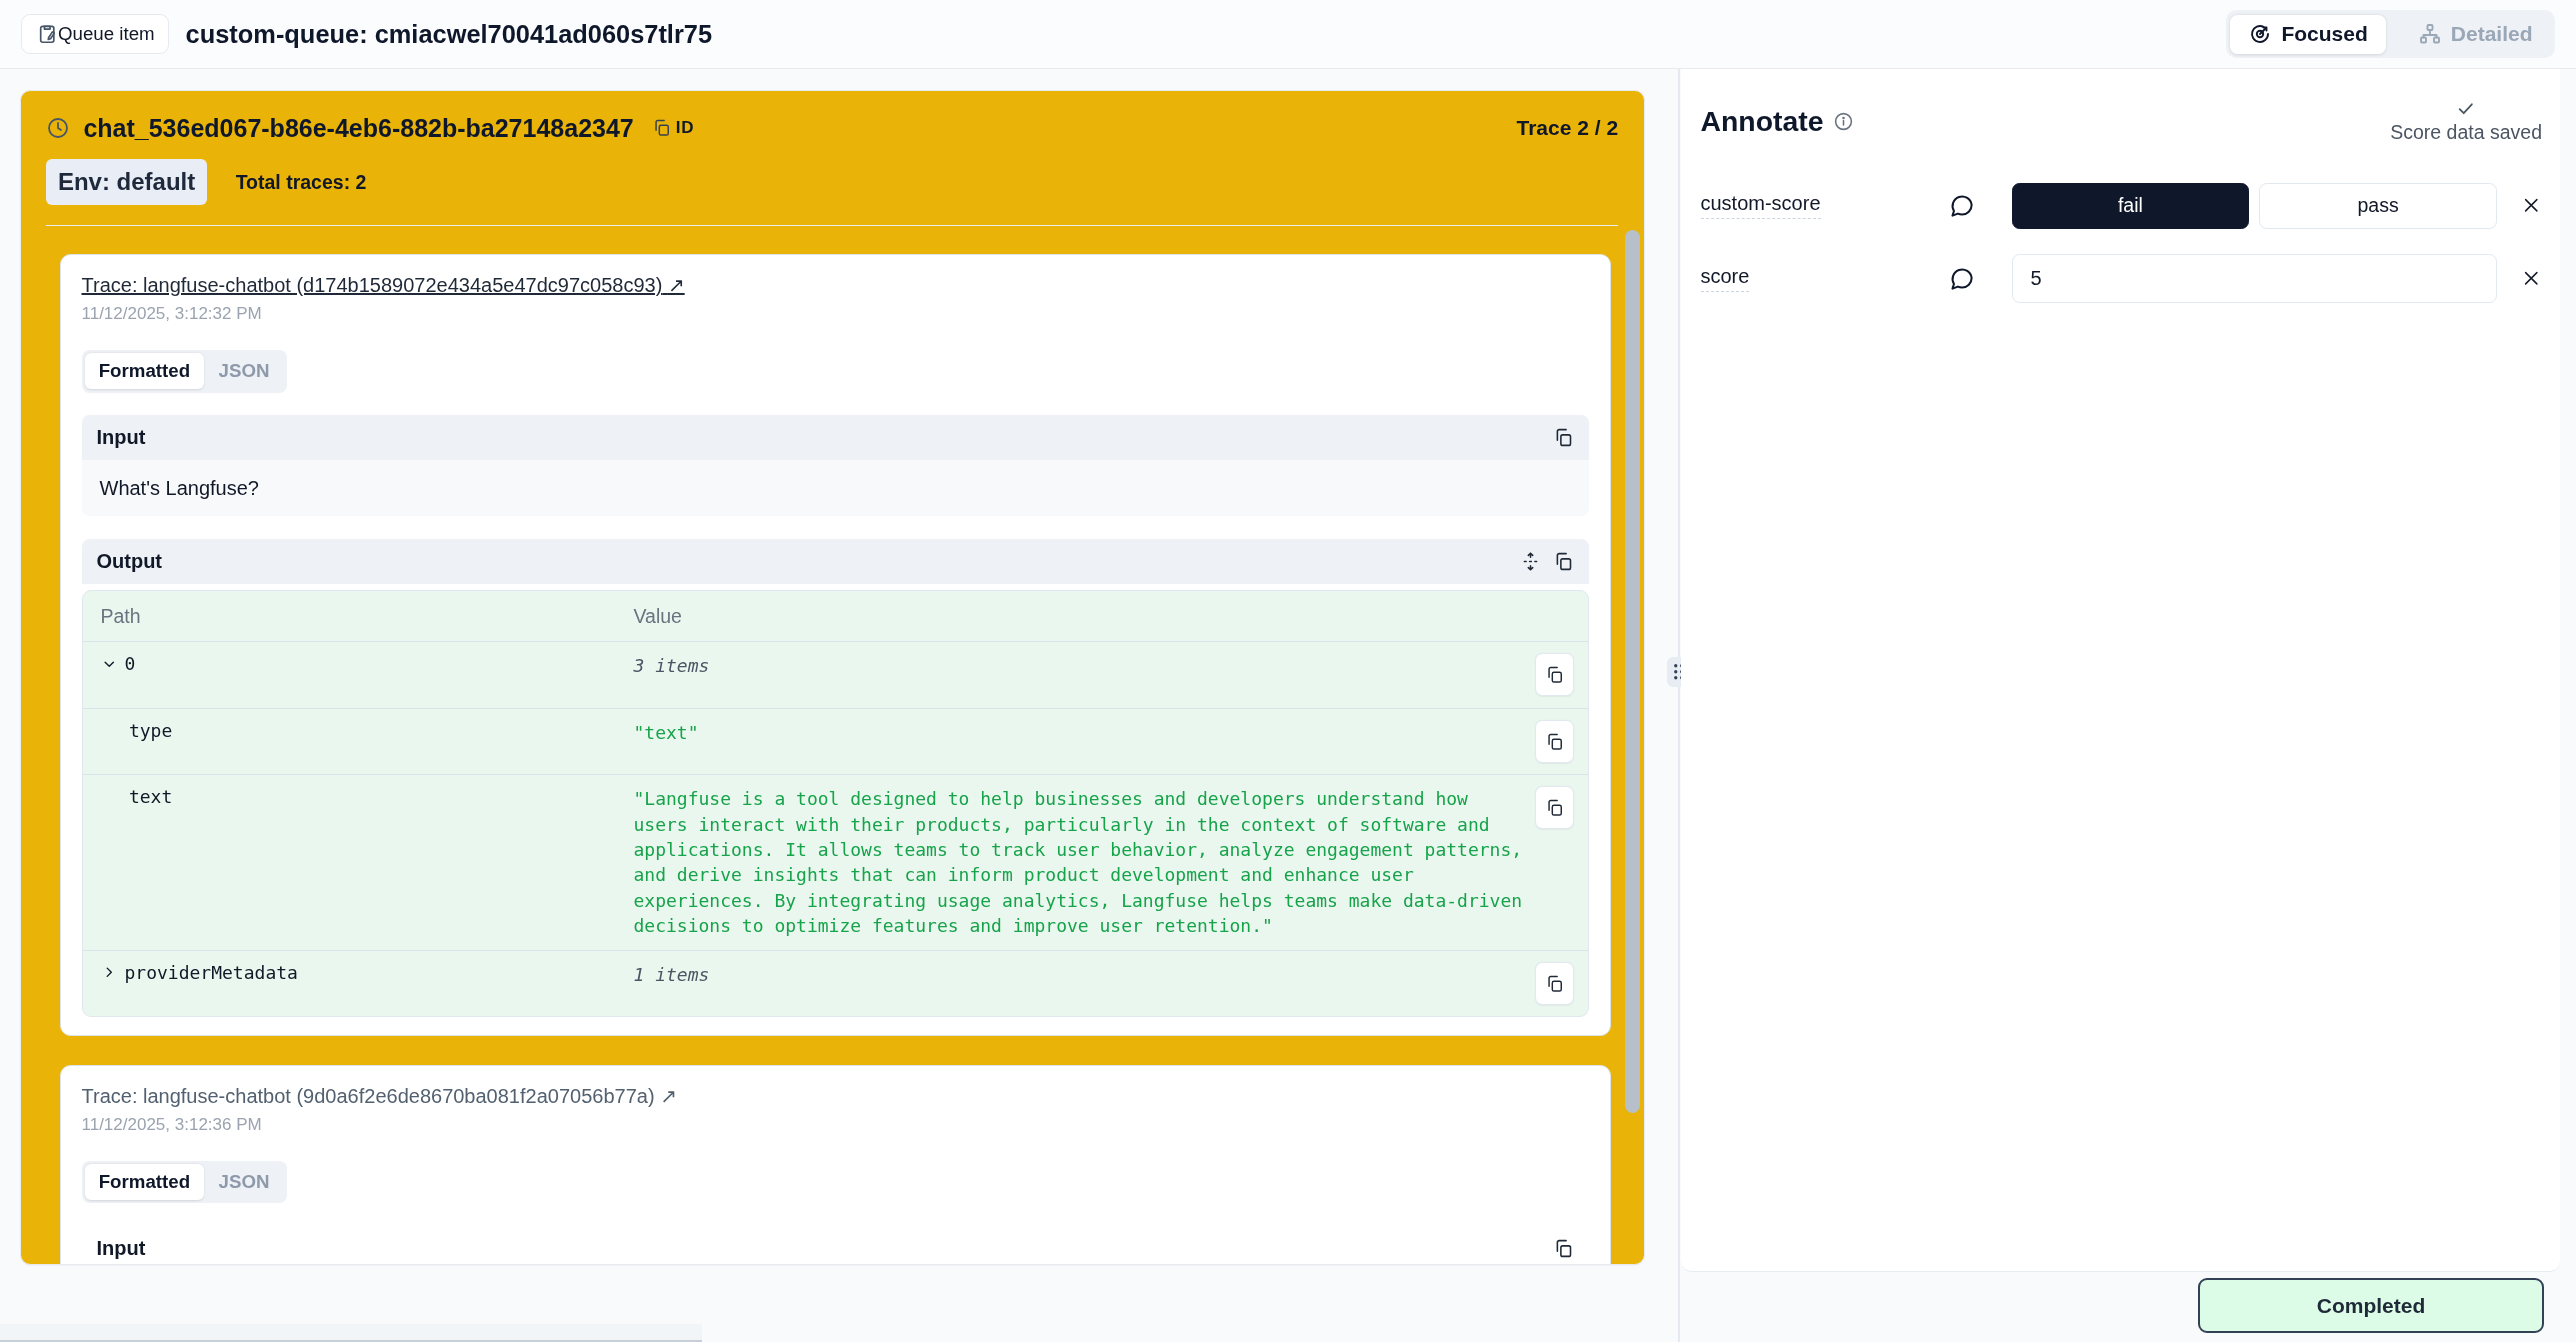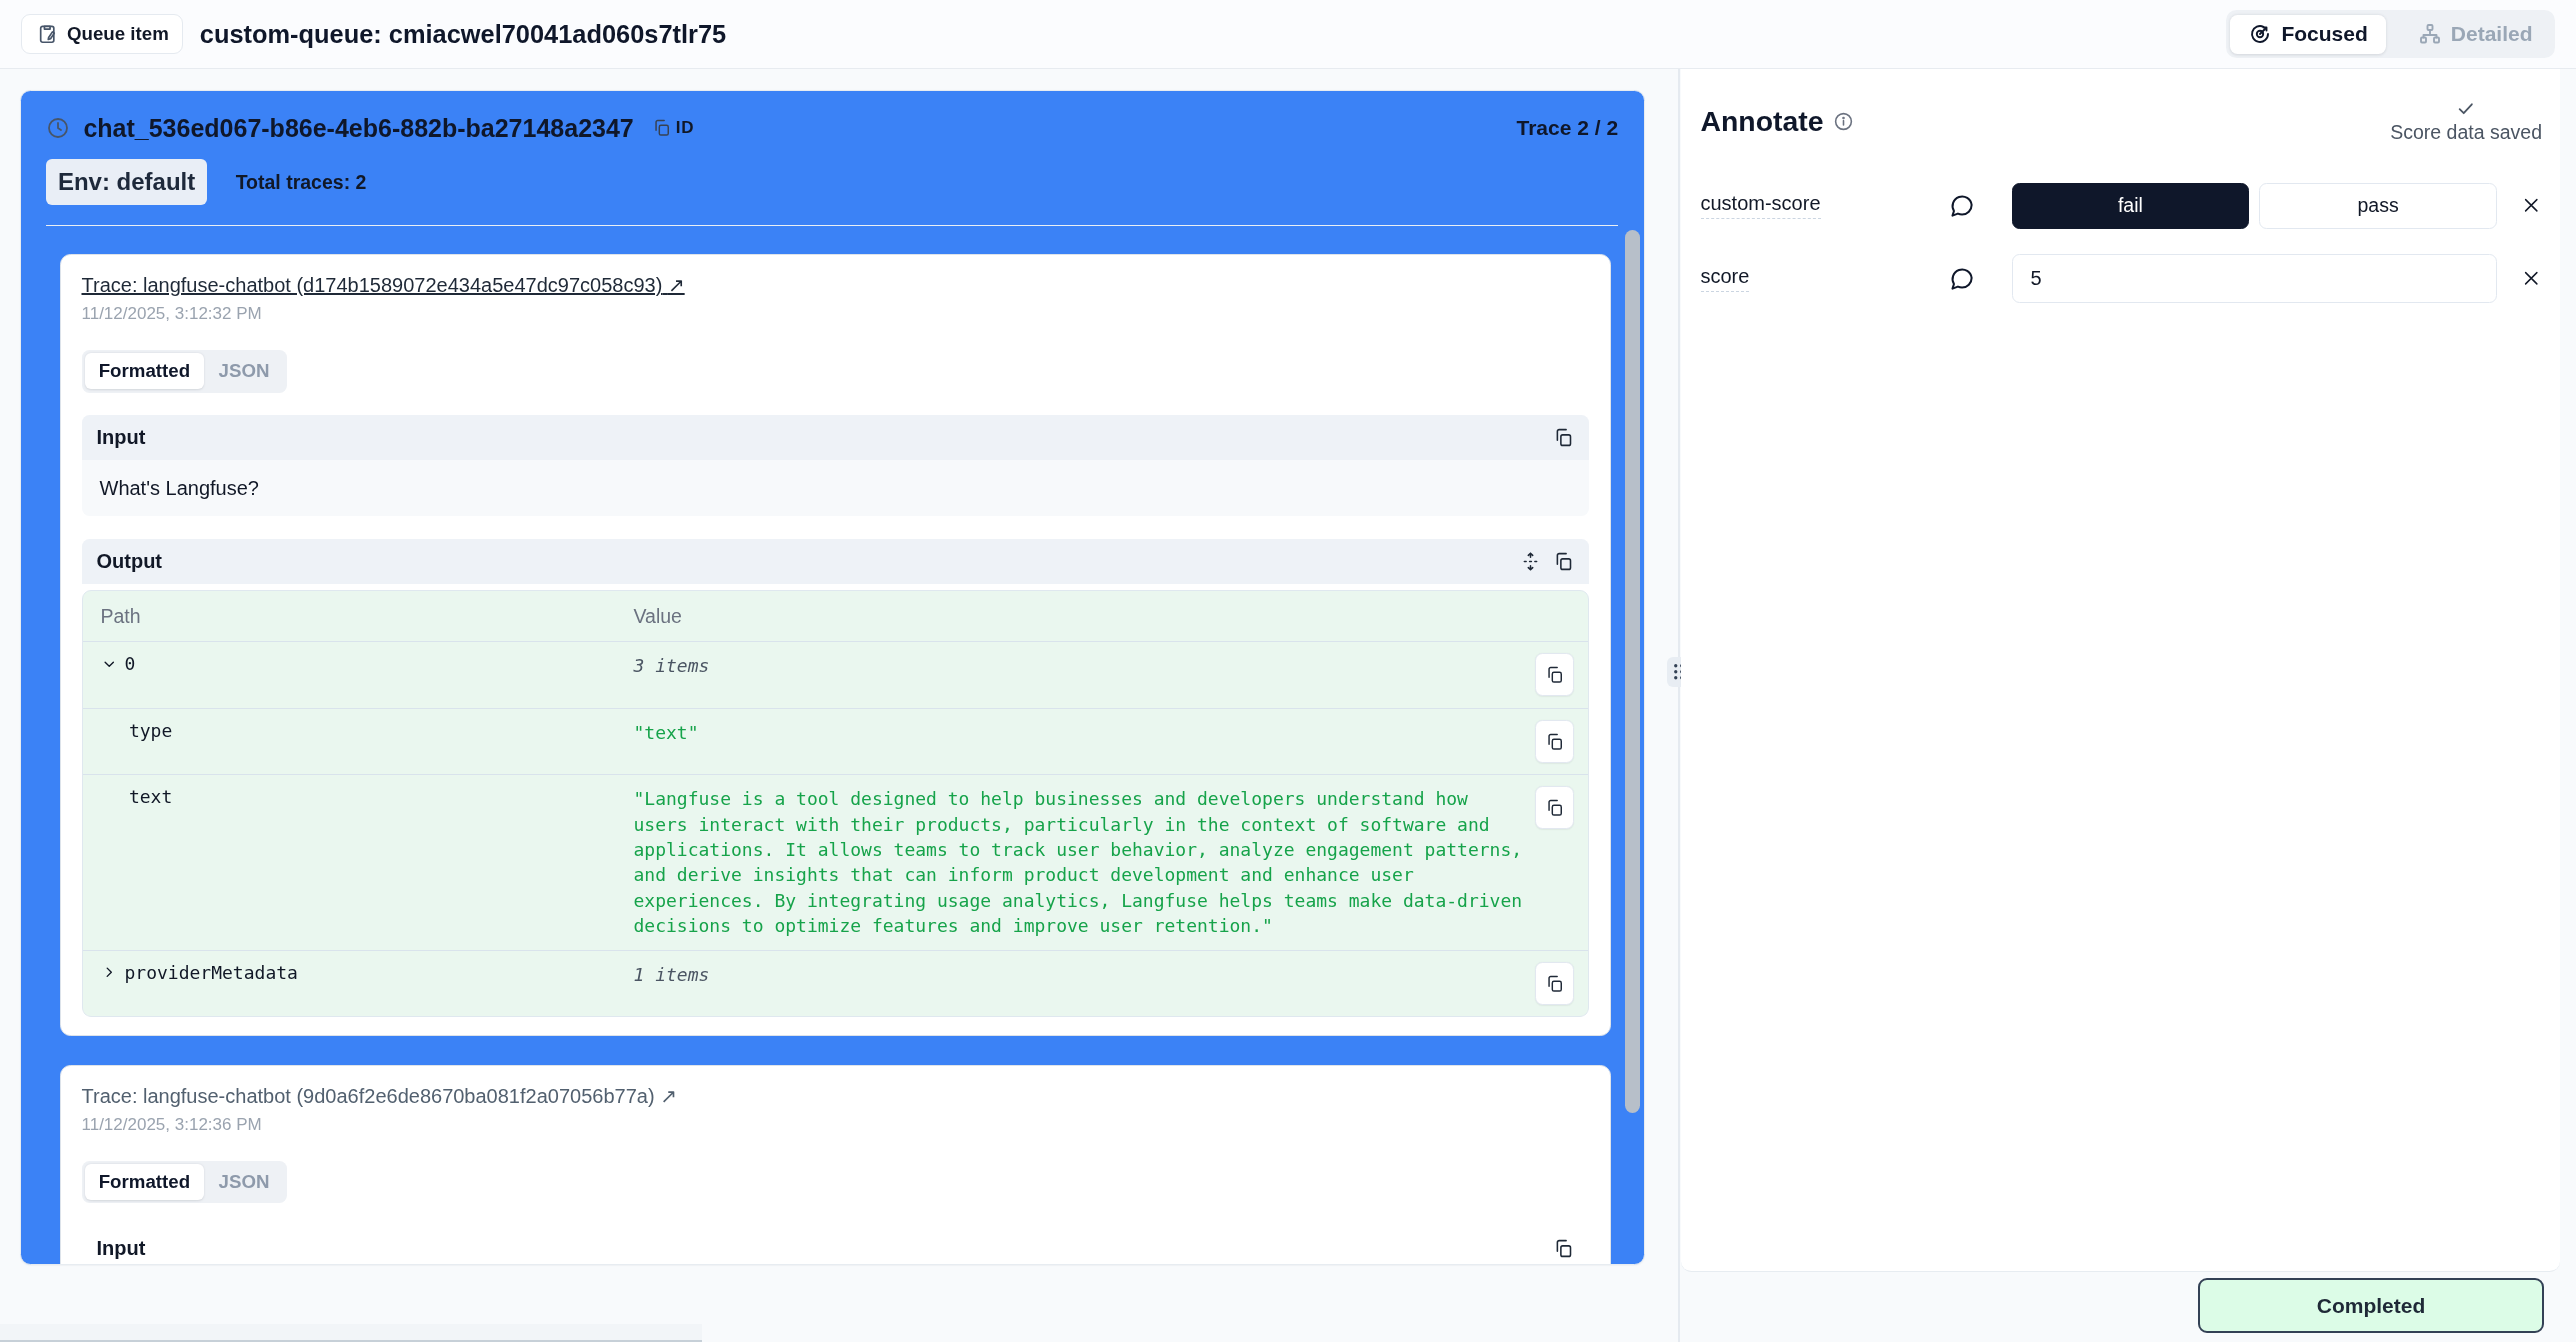--- a/index.html
+++ b/index.html
@@ -11,23 +11,23 @@
   }
   svg { display:block; }
 
   
   .top-header {
     position:absolute; left:0; top:0; width:2576px; height:69px;
     background:#fbfcfe; border-bottom:1.5px solid #e7ebf0;
     display:flex; align-items:center; padding:0 21px;
   }
   .queue-badge {
-    display:flex; align-items:center; gap:9px;
+    display:flex; align-items:center; 
     background:#ffffff; border:1.5px solid #e5eaf0; border-radius:9px;
-    padding:7.5px 13.5px; font-size:18.7px; font-weight:bold; color:#111827;
+    padding:7.5px 13.5px; font-size:18.7px; font-weight:normal; color:#111827;
   }
   .top-title { margin-left:16.5px; font-size:25.4px; font-weight:bold; color:#0f172a; }
   .view-toggle {
     margin-left:auto; display:flex; align-items:center;
     background:#eef1f5; border-radius:10.5px; padding:4.5px; gap:14px;
   }
   .toggle-btn {
     display:flex; align-items:center; gap:9px; border:none; background:transparent;
     border-radius:7.5px; padding:7.5px 18px; font-size:21px; font-weight:bold;
     color:#9aa7b6; cursor:pointer; font-family:inherit;
@@ -35,21 +35,21 @@
   .toggle-btn.active {
     background:#ffffff; color:#0f172a; box-shadow:0 0.7px 3px rgba(15,23,42,.12);
   }
 
   
   .main { position:absolute; left:0; top:69px; width:2576px; height:1274px; }
 
   
   .left-card {
     position:absolute; left:19.5px; top:21px; width:1625px; height:1175px;
-    background:#3b82f6; border:1.5px solid #e7ecf1; border-radius:10.5px;
+    background:#eab308; border:1.5px solid #e7ecf1; border-radius:10.5px;
     box-shadow:0 0.7px 1.5px rgba(15,23,42,.04);
     display:flex; flex-direction:column;
   }
   .item-head { padding:22.5px 25.4px 0 25.4px; }
   .item-title-row { display:flex; align-items:center; gap:10.5px; }
   .item-title { font-size:25px; font-weight:bold; color:#0f172a; margin-left:3px; }
   .id-chip { display:flex; align-items:center; gap:4.5px; margin-left:7.5px; color:#111827; }
   .id-label { font-size:17px; font-weight:bold; letter-spacing:0.7px; }
   .trace-counter { margin-left:auto; font-size:21px; font-weight:bold; }
   .item-badges { display:flex; align-items:center; margin-top:16.5px; padding-bottom:19.5px; border-bottom:1.5px solid #eaeff4; }

